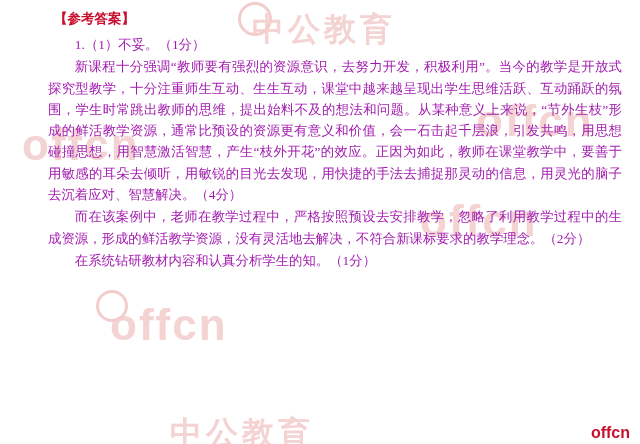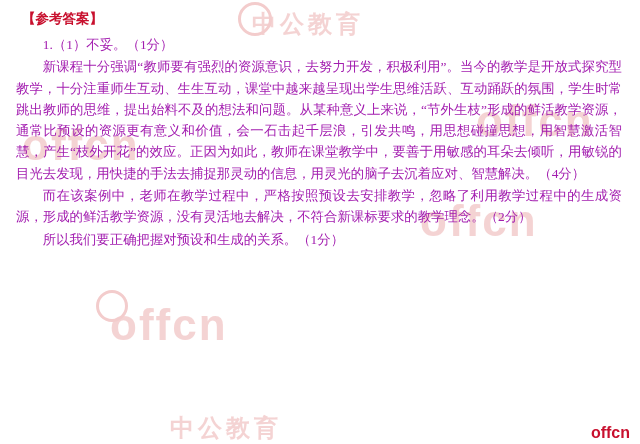--- a/index.html
+++ b/index.html
@@ -30,21 +30,21 @@
     pointer-events: none;
     white-space: nowrap;
     opacity: .85;
   }
   .wm-offcn {
     font-size: 44px;
     letter-spacing: 2px;
     color: #f3cccc;
   }
   .wm-cn {
-    font-size: 24px;
+    font-size: 32px;
     color: #f3cccc;
     letter-spacing: 4px;
   }
   .wm-circle {
     position: absolute;
     border-radius: 50%;
     border: 3px solid #f3cccc;
     pointer-events: none;
   }
   .wm-1 { top: 8px; left: 252px; }
@@ -53,20 +53,21 @@
   .wm-5 { top: 300px; left: 110px; }
   .wm-7 { top: 412px; left: 170px; }
   .wm-8 { top: 120px; left: 22px; }
 
   
   .content {
     position: relative;
     z-index: 2;
     padding: 10px 18px 0 16px;
     color: #d0021b;
+    margin-left: 32px;
   }
   .ref-head {
     font-family: "Liberation Sans", sans-serif;
     font-weight: bold;
     font-size: 13.5px;
     color: #c8102e;
     margin: 0 0 6px 6px;
     letter-spacing: 0px;
   }
   p.para {
@@ -113,19 +114,19 @@
     <div class="wm-circle" style="top:2px;left:238px;width:28px;height:28px;"></div>
     <div class="wm-circle" style="top:290px;left:96px;width:26px;height:26px;"></div>
   </div>
 
   <div class="content">
     <div class="ref-head">【参考答案】</div>
 
     <p class="para">1.（1）不妥。（1分）</p>
     <p class="para">新课程十分强调“教师要有强烈的资源意识，去努力开发，积极利用”。当今的教学是开放式探究型教学，十分注重师生互动、生生互动，课堂中越来越呈现出学生思维活跃、互动踊跃的氛围，学生时常跳出教师的思维，提出始料不及的想法和问题。从某种意义上来说，“节外生枝”形成的鲜活教学资源，通常比预设的资源更有意义和价值，会一石击起千层浪，引发共鸣，用思想碰撞思想，用智慧激活智慧，产生“枝外开花”的效应。正因为如此，教师在课堂教学中，要善于用敏感的耳朵去倾听，用敏锐的目光去发现，用快捷的手法去捕捉那灵动的信息，用灵光的脑子去沉着应对、智慧解决。（4分）</p>
     <p class="para">而在该案例中，老师在教学过程中，严格按照预设去安排教学，忽略了利用教学过程中的生成资源，形成的鲜活教学资源，没有灵活地去解决，不符合新课标要求的教学理念。（2分）</p>
-    <p class="para">所以我们要正确把握对预设和生成的关系。（1分）</p>
+    <p class="para">在系统钻研教材内容和认真分析学生的知。（1分）</p>
   </div>
 
   <div class="page-bottom">
     <div class="brand">offcn</div>
   </div>
 </div>
 
 </body></html>

